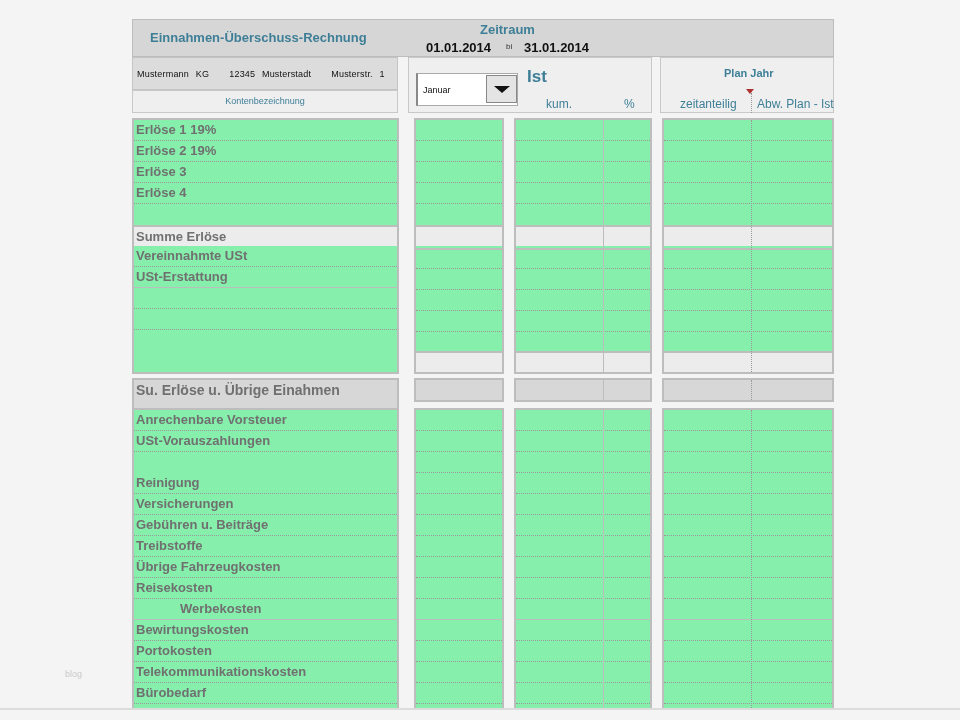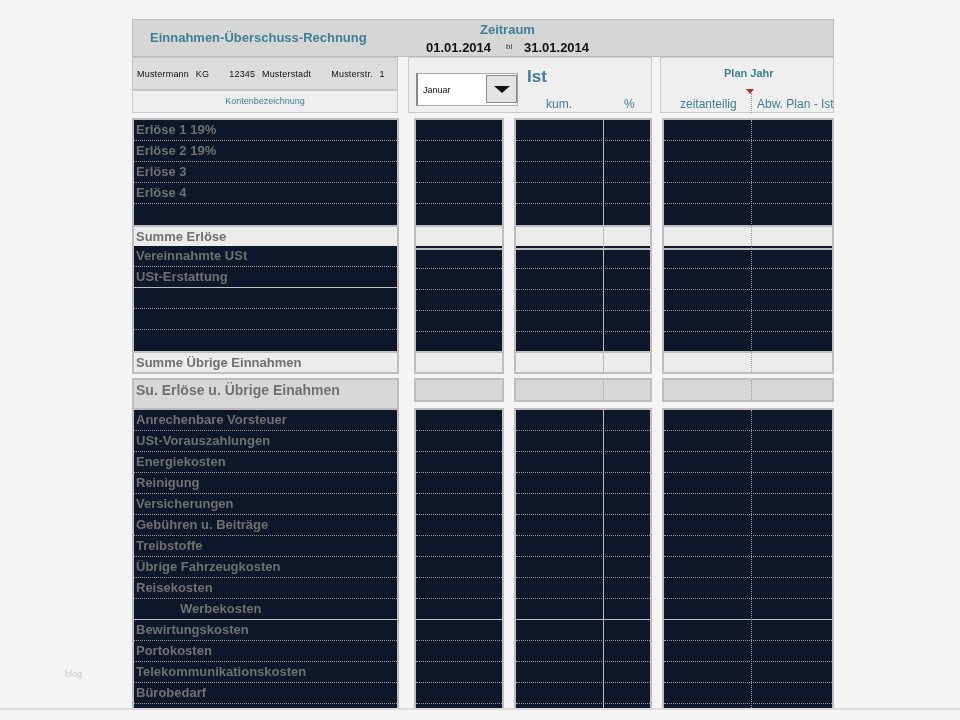--- a/index.html
+++ b/index.html
@@ -21,21 +21,21 @@
   .plan-hdr { left:660px; top:57px; width:174px; height:56px; }
   .teal { color:#3e7f97; }
   .select { left:416px; top:73px; width:102px; height:33px; background:#fff; border:1px solid #aaa; border-left:2px solid #888; }
   .select-txt { left:423px; top:85px; font-size:9px; color:#111; }
   .select-btn { left:486px; top:75px; width:31px; height:28px; background:#e4e4e4; border:1px solid #888; }
   .arrow { left:494px; top:86px; width:0; height:0; border-left:8px solid transparent; border-right:8px solid transparent; border-top:7px solid #111; }
   .smallhdr { font-size:12px; }
   .red-tri { left:746px; top:89px; width:0; height:0; border-left:4px solid transparent; border-right:4px solid transparent; border-top:5px solid #b03030; }
   .vdot { width:0; border-left:1px dotted #999; }
 
-  .block { border:2px solid #bdbdbd; background:#0f172a; }
+  .block { border:2px solid #bdbdbd; background:#86efac; }
   .row { position:absolute; left:0; right:0; height:21px; box-sizing:border-box; border-bottom:1px dotted #9a9a9a; }
   .row.solid { border-bottom:1px solid #bdbdbd; }
   .row.nob { border-bottom:none; }
   .lbl { font-size:13px; color:#707070; font-weight:bold; padding-left:2px; line-height:20px; white-space:nowrap; }
   .sum { background:#ececec; border-top:2px solid #bdbdbd; }
   .grand { background:#d7d7d7; }
   .grand .lbl { font-size:14px; }
   .blog { left:38px; top:669px; font-size:9px; color:#c8c8c8;margin-left:27px; }
 </style>
 </head>
@@ -99,38 +99,32 @@
     </div>
   <div class="row" style="top:42px;">
       <div class="lbl"></div>
     </div>
   <div class="row" style="top:63px;">
       <div class="lbl"></div>
     </div>
   <div class="row nob" style="top:84px;">
       <div class="lbl"></div>
     </div>
-  <div class="row nob sum" style="top:105px;height:21px;">
-      <div class="lbl">Summe Übrige Einnahmen</div>
-    </div>
 </div>
 
 <div class="abs block grand" style="left:132px;top:378px;width:267px;height:36px;">
   <div class="lbl" style="line-height:20px;">Su. Erlöse u. Übrige Einahmen</div>
 </div>
 
 <div class="abs block" style="left:132px;top:408px;width:267px;height:300px;border-bottom:none;">
   <div class="row" style="top:0;">
       <div class="lbl">Anrechenbare Vorsteuer</div>
     </div>
   <div class="row" style="top:21px;">
       <div class="lbl">USt-Vorauszahlungen</div>
-    </div>
-  <div class="row" style="top:42px;">
-      <div class="lbl">Energiekosten</div>
     </div>
   <div class="row" style="top:63px;">
       <div class="lbl">Reinigung</div>
     </div>
   <div class="row" style="top:84px;">
       <div class="lbl">Versicherungen</div>
     </div>
   <div class="row" style="top:105px;">
       <div class="lbl">Gebühren u. Beiträge</div>
     </div>

